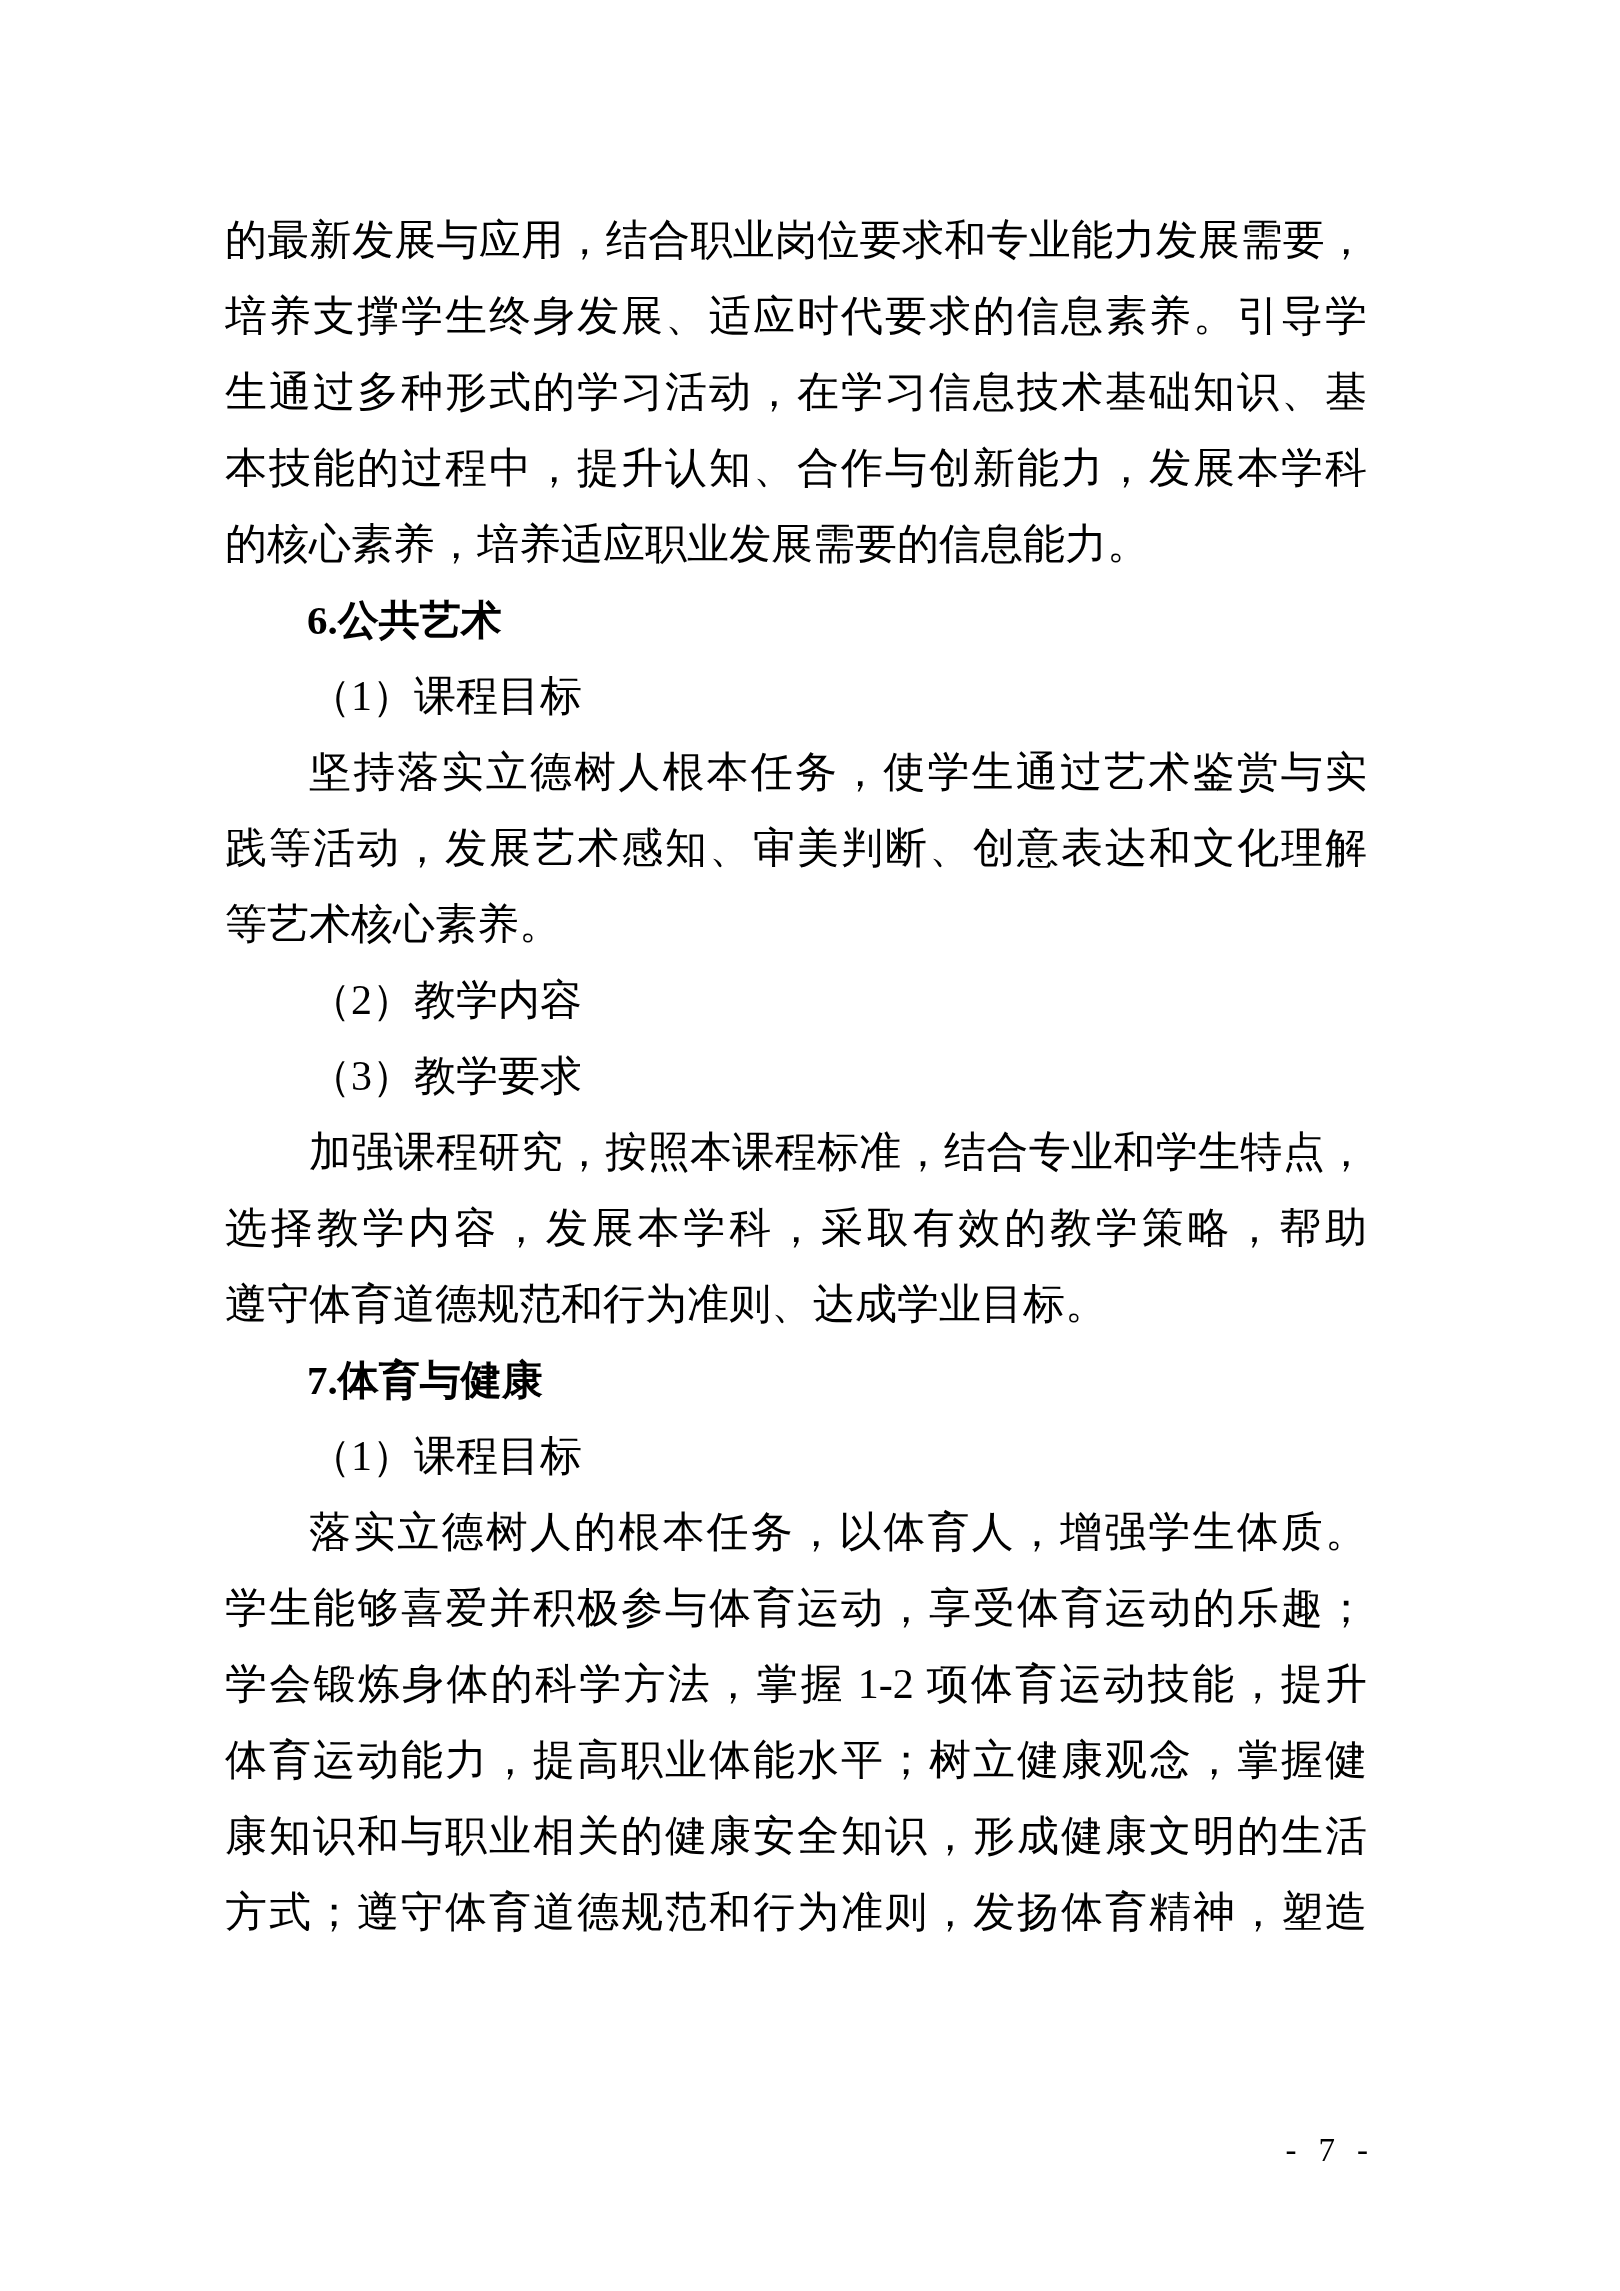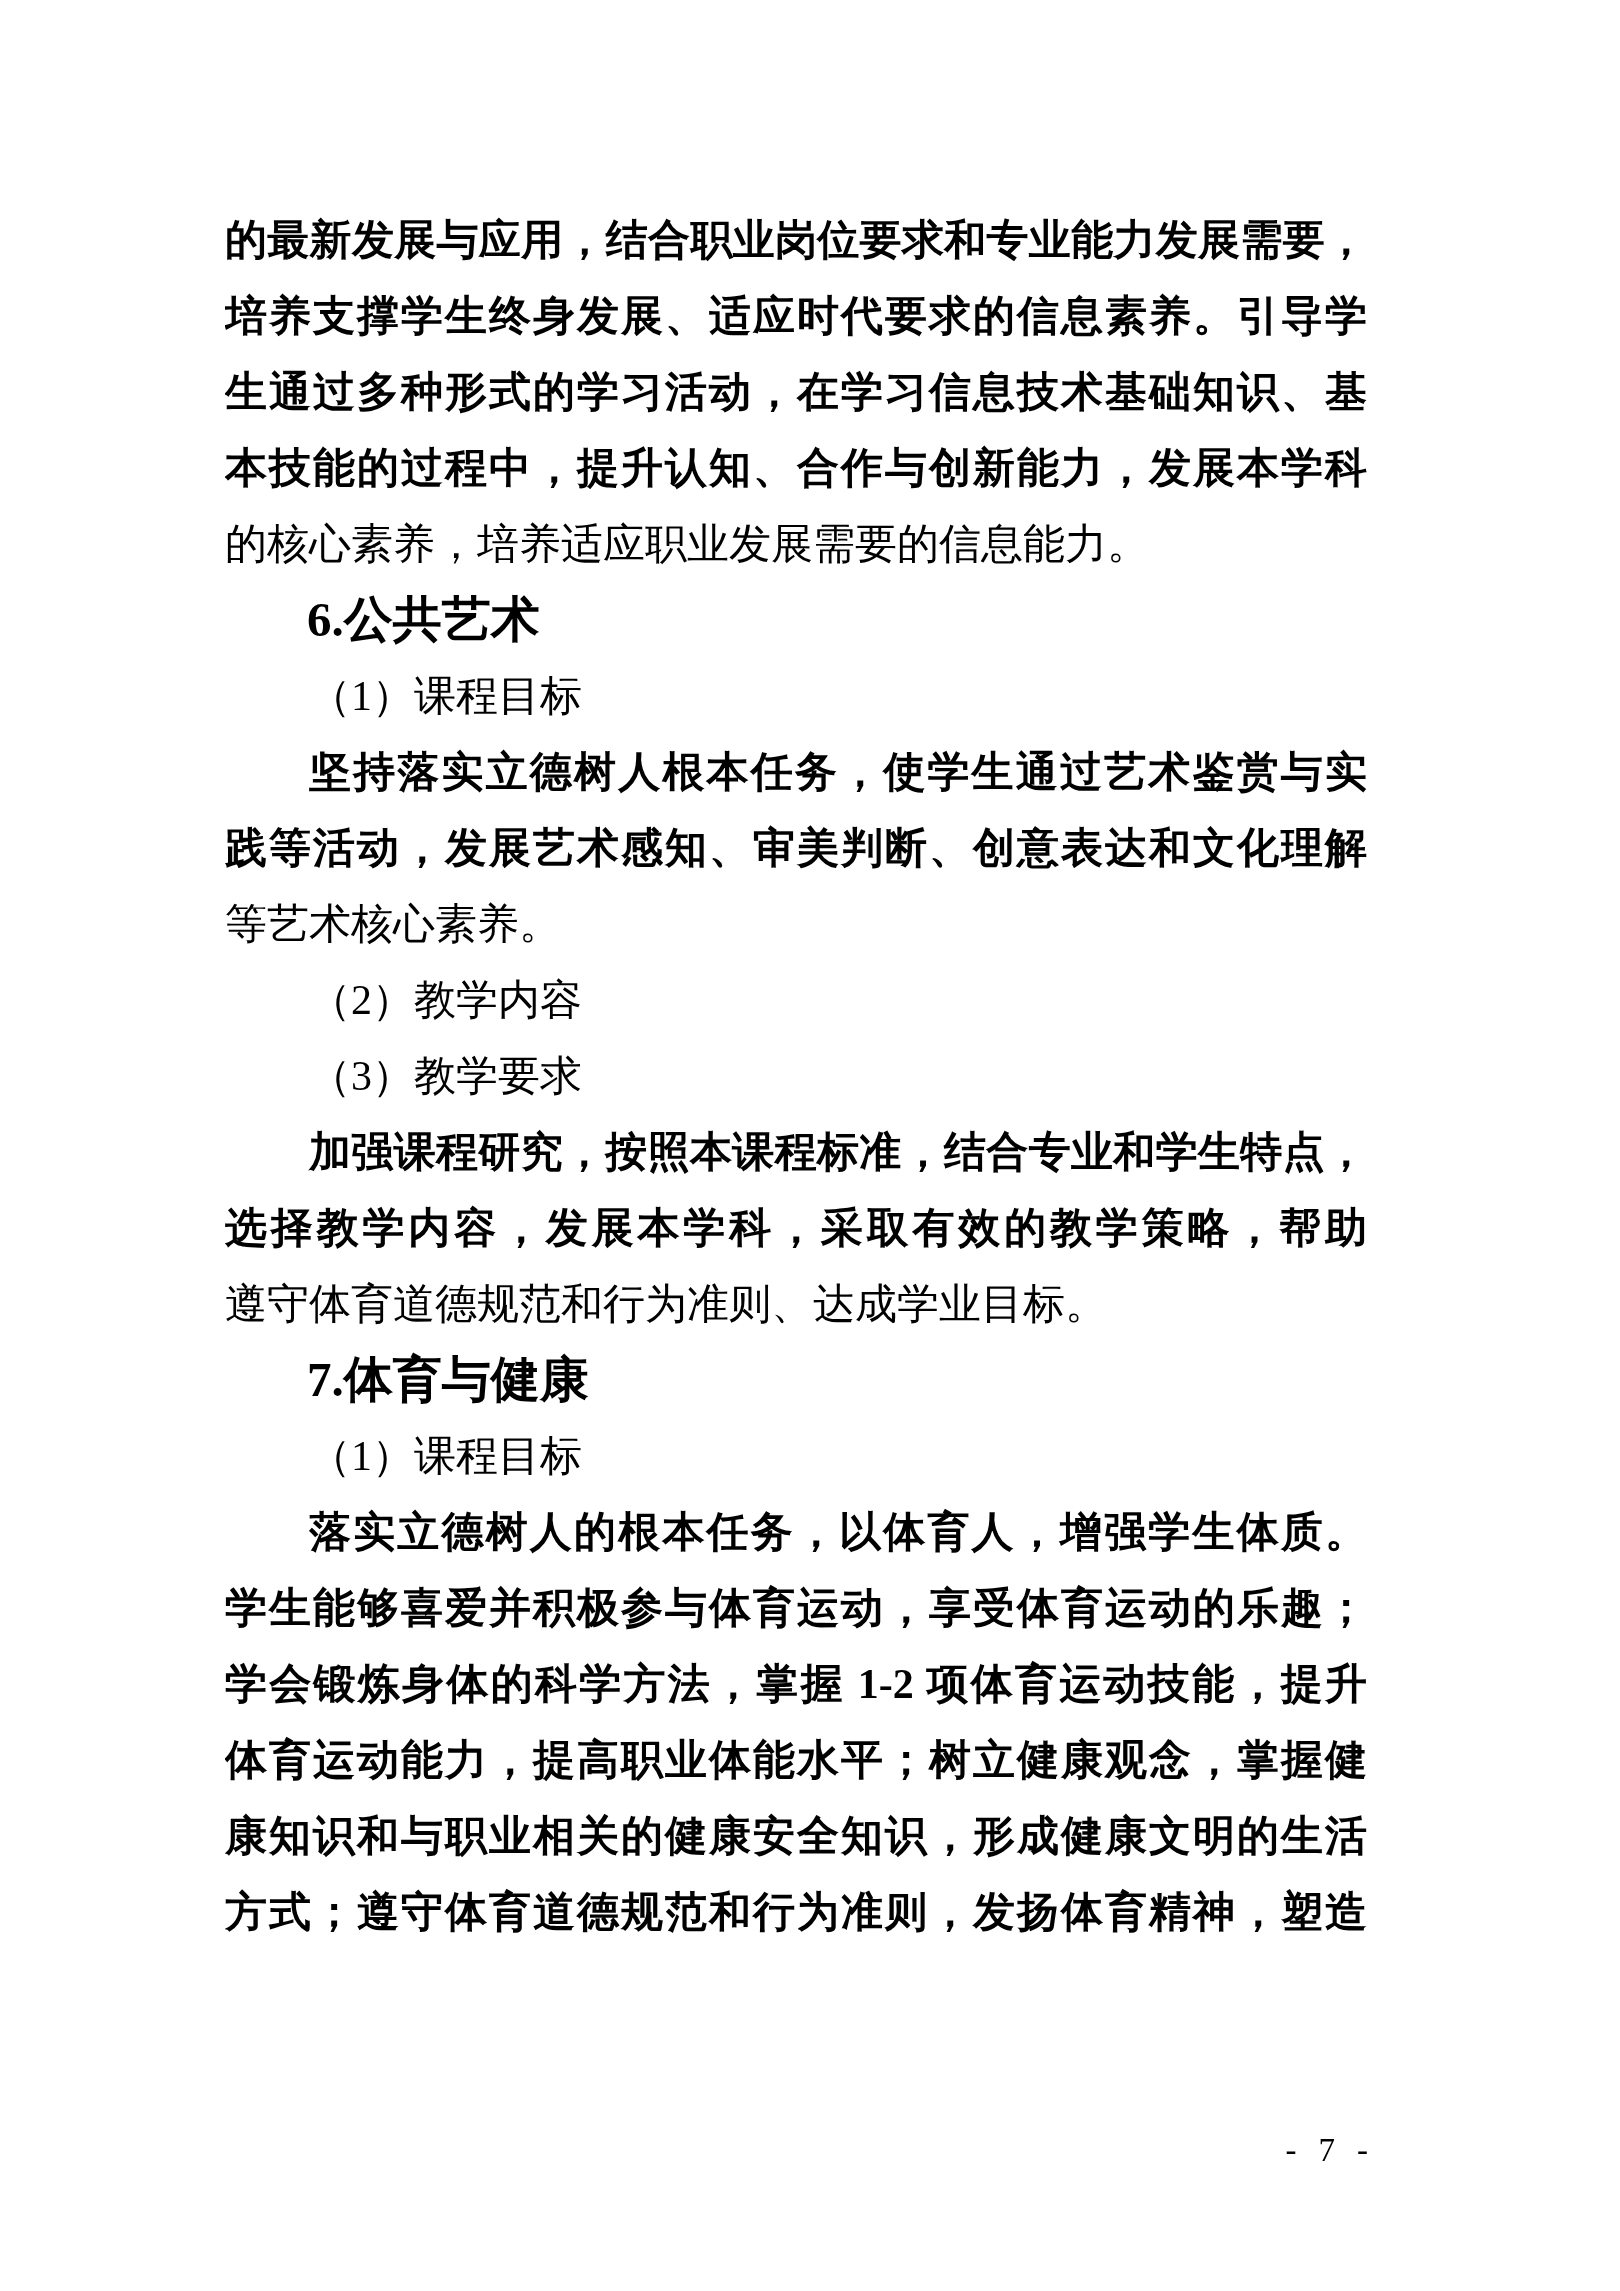--- a/index.html
+++ b/index.html
@@ -27,28 +27,27 @@
   .ln {
     height: 76px;
     line-height: 76px;
     font-size: 42px;
     overflow: hidden;
     letter-spacing: 0;
   }
   .just {
     text-align: justify;
     text-align-last: justify;
-    font-weight: bold;
   }
   .indent {
     padding-left: 84px;
   }
   .heading {
     font-weight: 700;
-    font-size: 49px;
+    font-size: 41px;
     padding-left: 82px;
   }
   .footer {
     position: absolute;
     top: 2129px;
     right: 245px;
     height: 43px;
     line-height: 43px;
     font-size: 33px;
     letter-spacing: 6.9px;

